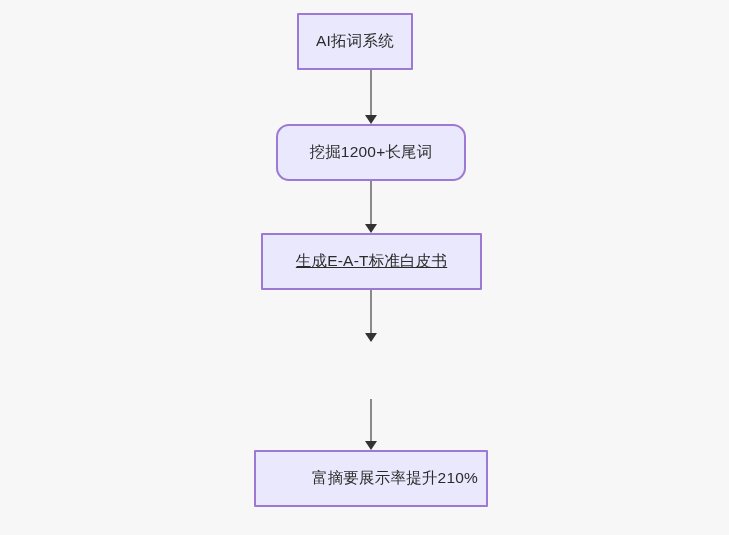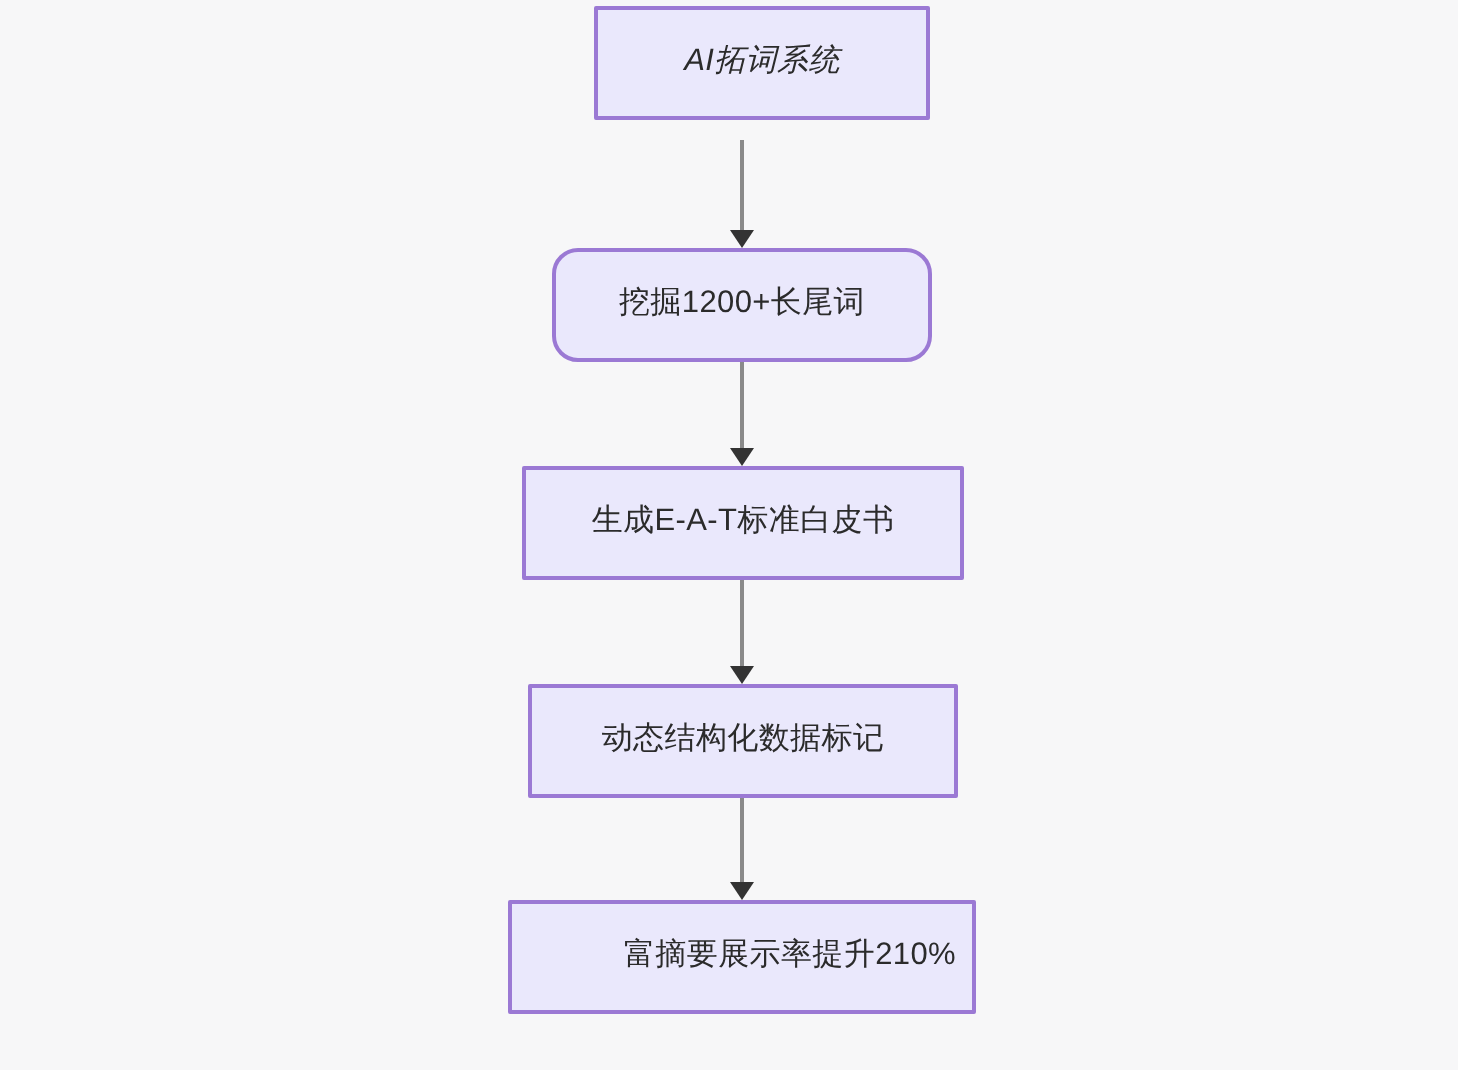--- a/index.html
+++ b/index.html
@@ -80,33 +80,30 @@
   <div class="connector" style="left:365px; top:290px; height:52px;">
     <div class="line" style="height:43px;"></div>
     <div class="arrowhead"></div>
   </div>
 
   <div class="connector" style="left:365px; top:399px; height:51px;">
     <div class="line" style="height:42px;"></div>
     <div class="arrowhead"></div>
   </div>
 
-  <div class="node" style="left:297px; top:3px; width:168px; height:57px;font-style:italic;">
+  <div class="node" style="left:297px; top:13px; width:116px; height:57px;">
     <span class="node-label">AI拓词系统</span>
   </div>
 
   <div class="node" style="left:276px; top:124px; width:190px; height:57px;border-radius:13px;">
     <span class="node-label">挖掘1200+长尾词</span>
   </div>
 
-  <div class="node" style="left:261px; top:233px; width:221px; height:57px;">
+  <div class="node" style="left:261px; top:233px; width:221px; height:57px;text-decoration:underline;">
     <span class="node-label">生成E-A-T标准白皮书</span>
   </div>
 
-  <div class="node" style="left:264px; top:342px; width:215px; height:57px;">
-    <span class="node-label">动态结构化数据标记</span>
-  </div>
 
   <div class="node" style="left:254px; top:450px; width:234px; height:57px;padding-left:48px;">
     <span class="node-label">富摘要展示率提升210%</span>
   </div>
 
 </div>
 
 </body></html>

